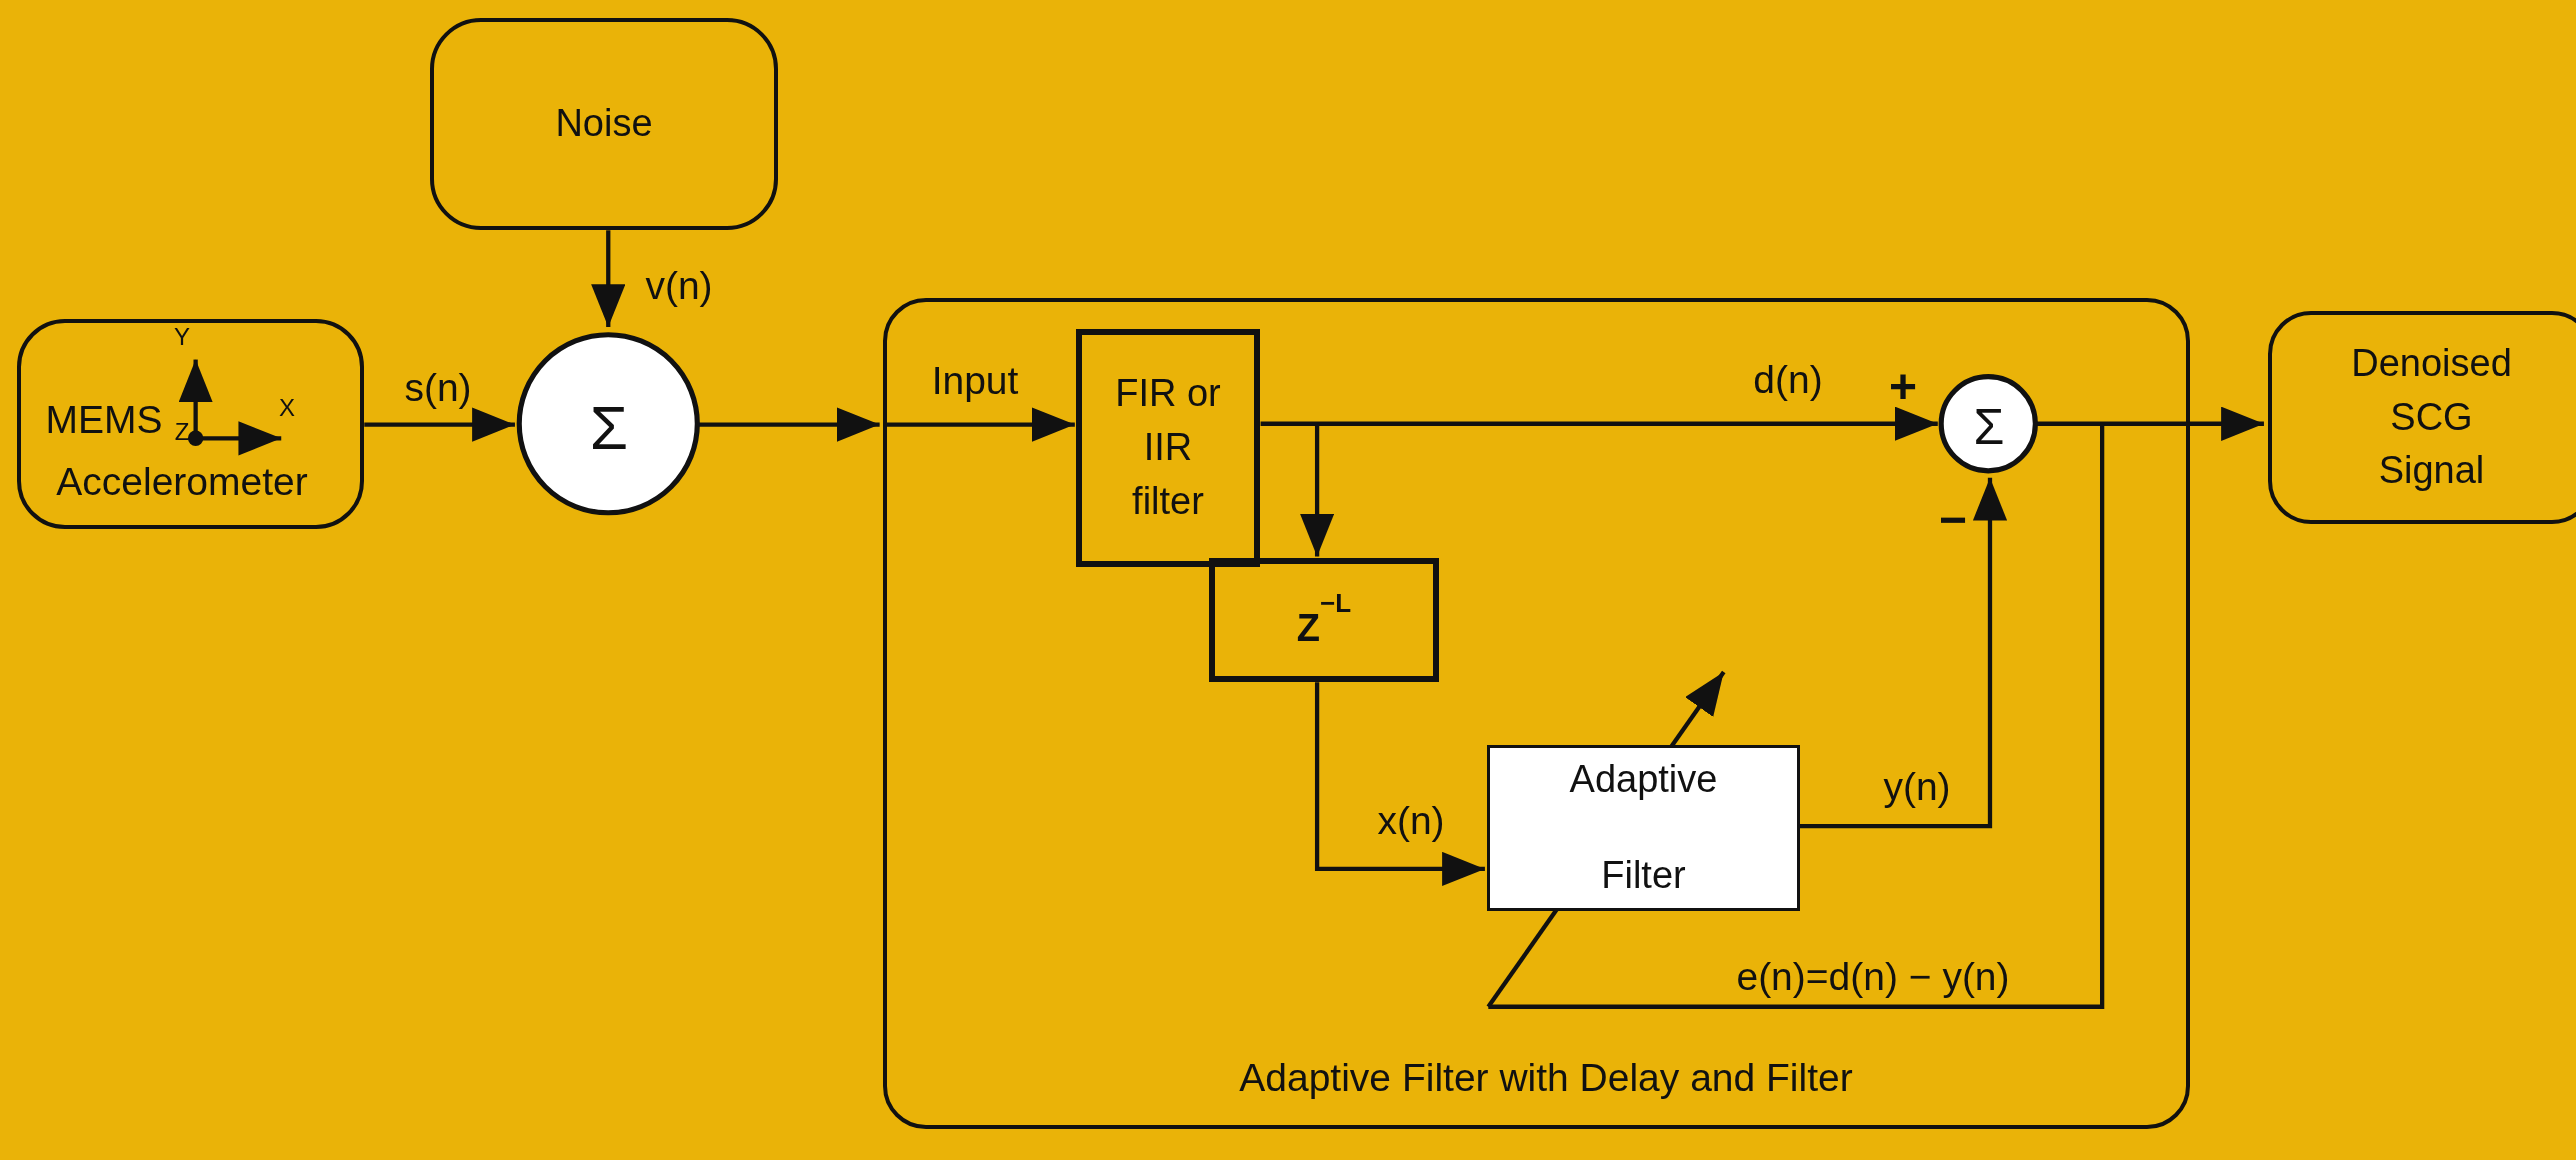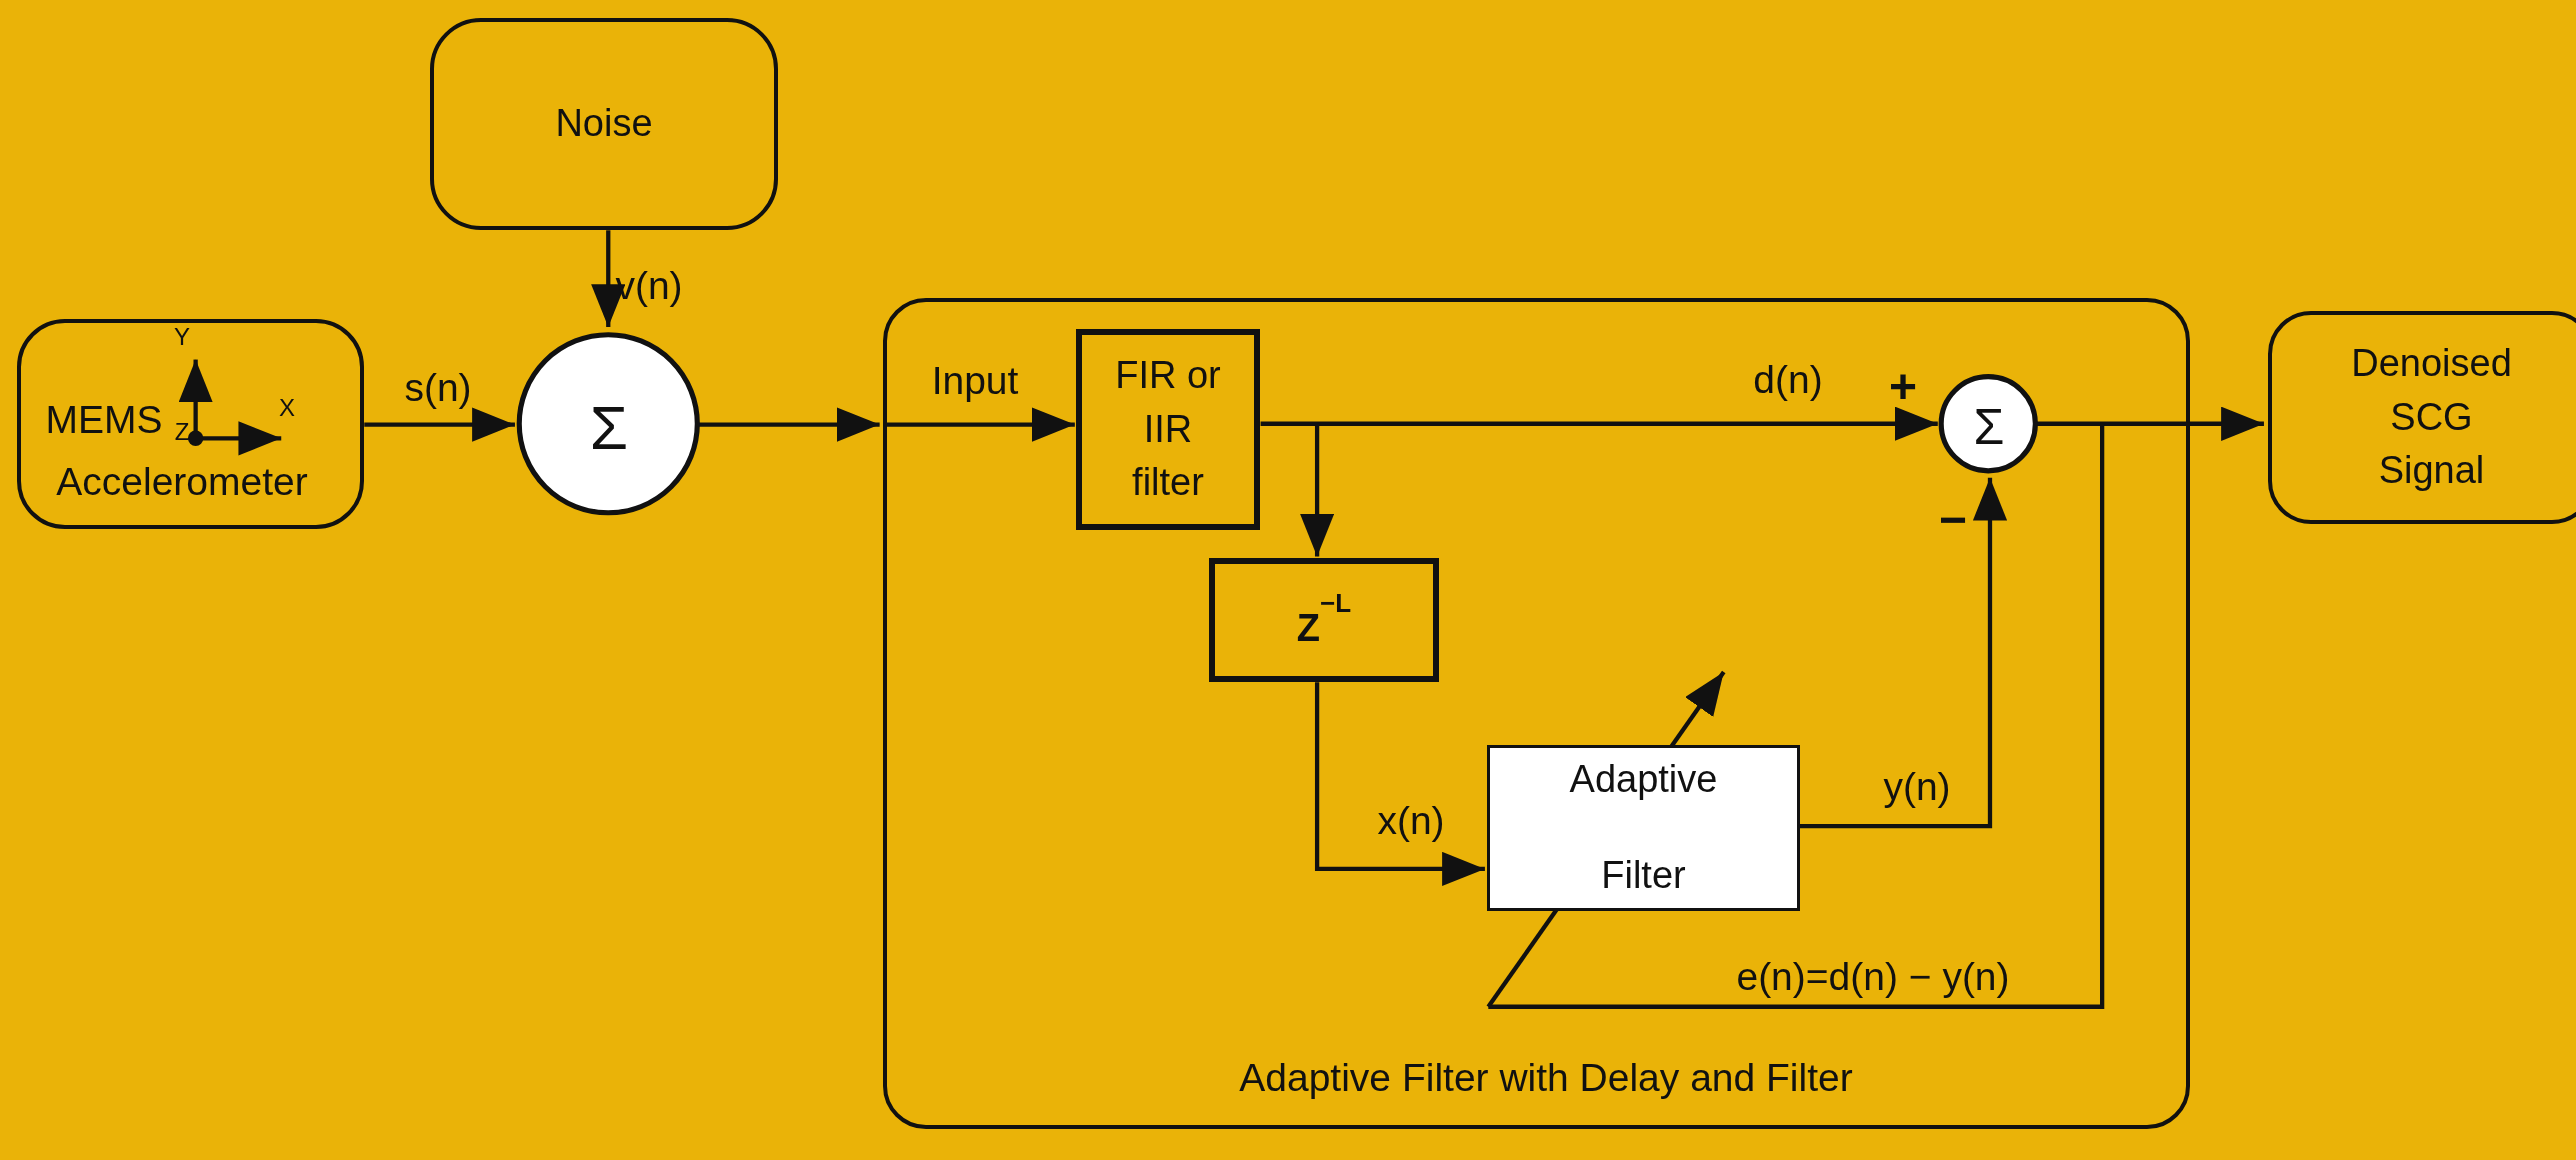--- a/index.html
+++ b/index.html
@@ -66,21 +66,21 @@
   </svg>
 
   <div class="node rounded" style="left:17px;top:319px;width:347px;height:210px;border-radius:48px;"></div>
 
   <div class="node rounded" style="left:430px;top:18px;width:348px;height:212px;border-radius:51px;">
     <span class="boxline">Noise</span>
   </div>
 
   <div class="node rounded" style="left:883px;top:298px;width:1307px;height:831px;border-radius:43px;"></div>
 
-  <div class="node thick" style="left:1076px;top:329px;width:184px;height:201px;">
+  <div class="node thick" style="left:1076px;top:329px;width:184px;height:238px;">
     <span class="boxline">FIR or</span>
     <span class="boxline">IIR</span>
     <span class="boxline">filter</span>
   </div>
 
   <div class="node thick" style="left:1209px;top:558px;width:230px;height:124px;font-weight:bold;">
     <span class="boxline"><span>Z</span><span class="supexp">−L</span></span>
   </div>
 
   <div class="node whitefill" style="left:1487px;top:745px;width:313px;height:166px;border-width:3.4px;gap:42px;">
@@ -99,21 +99,21 @@
   <span class="lbl" style="left:182px;top:481px;">Accelerometer</span>
   <span class="lbl small" style="left:182px;top:337px;">Y</span>
   <span class="lbl small" style="left:287px;top:408px;">X</span>
 
   <span class="lbl sigma-big" style="left:609px;top:428px;">Σ</span>
   <span class="lbl sigma-small" style="left:1989px;top:427px;">Σ</span>
   <span class="lbl sign" style="left:1903px;top:387px;">+</span>
   <span class="lbl sign" style="left:1953px;top:520px;">−</span>
 
   <span class="lbl" style="left:422px;top:387px;margin-left:16px;">s(n)</span>
-  <span class="lbl" style="left:649px;top:285px;">v(n)</span>
+  <span class="lbl" style="left:679px;top:285px;">v(n)</span>
   <span class="lbl" style="left:975px;top:380px;">Input</span>
   <span class="lbl" style="left:1788px;top:379px;">d(n)</span>
   <span class="lbl" style="left:1411px;top:820px;">x(n)</span>
   <span class="lbl" style="left:1917px;top:786px;">y(n)</span>
   <span class="lbl" style="left:1873px;top:976px;">e(n)=d(n) − y(n)</span>
 
   <span class="lbl caption" style="left:1546px;top:1077px;">Adaptive Filter with Delay and Filter</span>
 
 </div>
 

